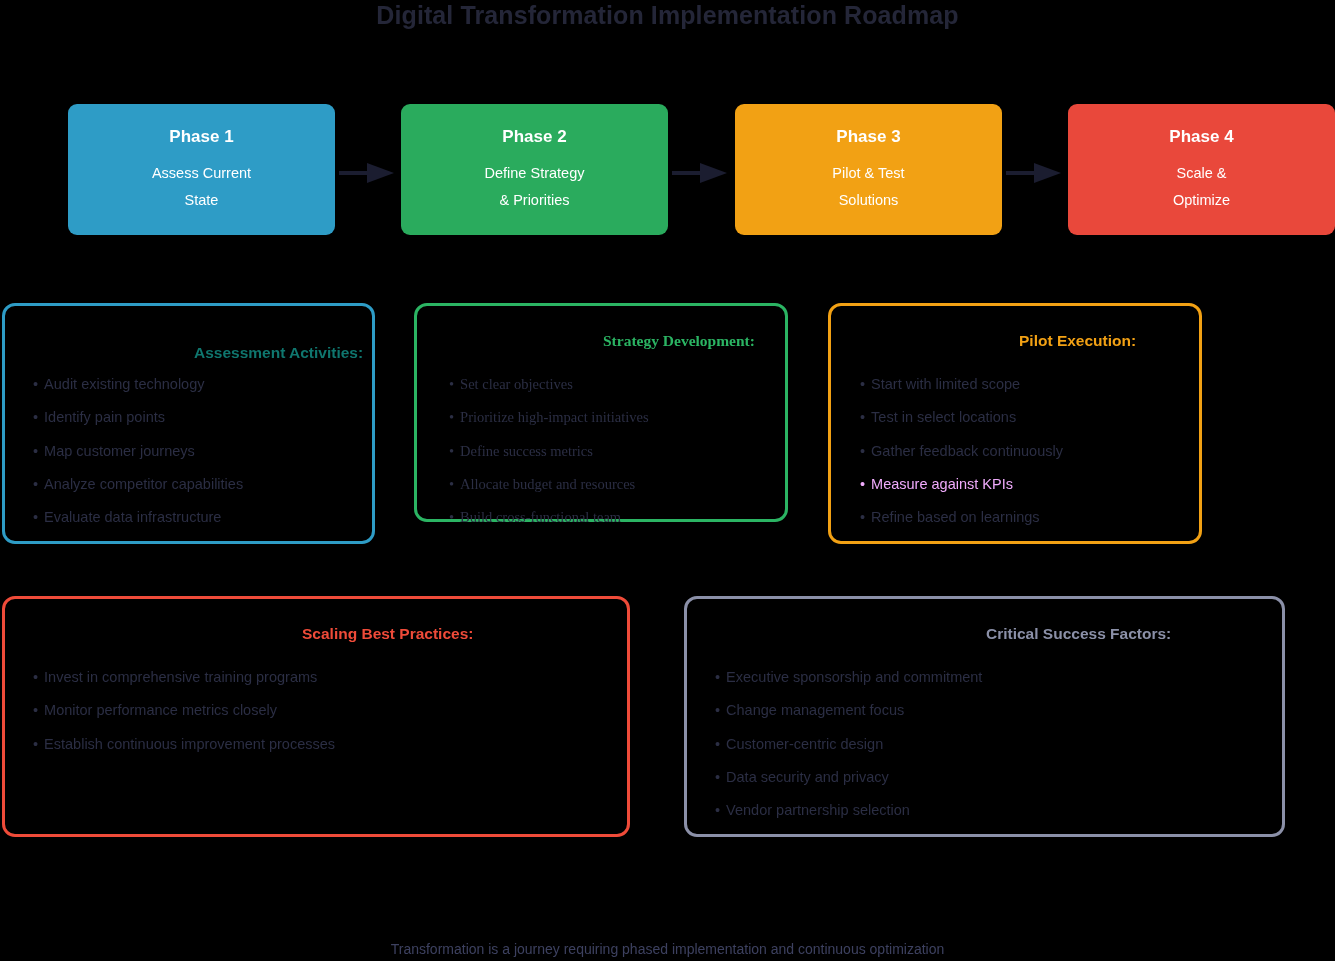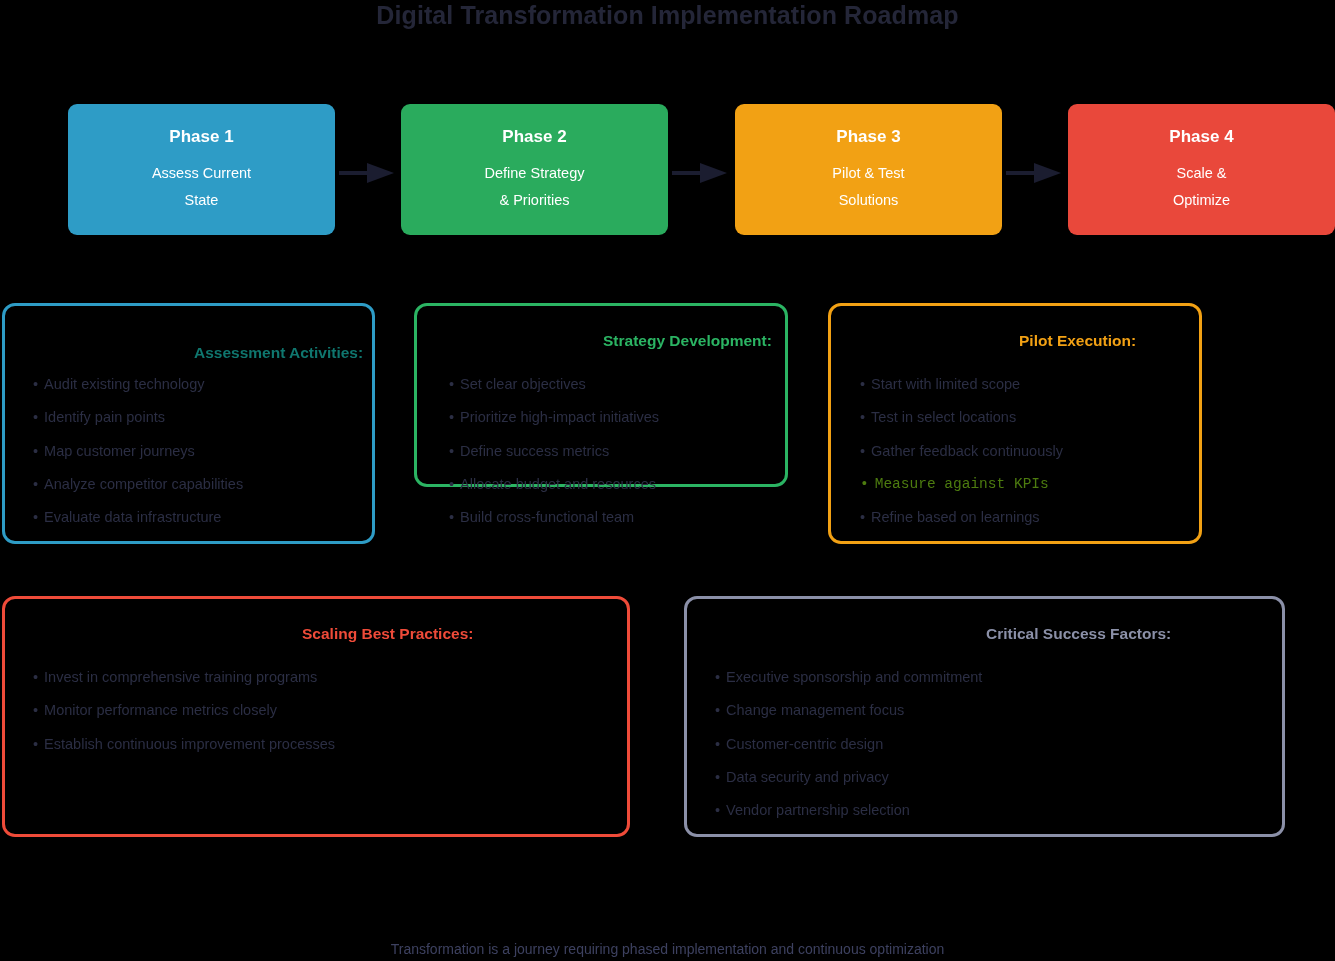--- a/index.html
+++ b/index.html
@@ -101,21 +101,21 @@
     font-size: 14.5px;
     color: #2b2e44;
     line-height: 33.3px;
     white-space: nowrap;
     font-weight: normal;
   }
   .card-list li .bul { margin-right: 6px; }
 
   
   #card-assessment { left: 2px;   top: 303px; width: 373px; height: 241px; }
-  #card-strategy   { left: 414px; top: 303px; width: 374px; height: 184px; }
+  #card-strategy   { left: 414px; top: 303px; width: 374px; height: 219px; font-family: Liberation Serif, serif; }
   #card-pilot      { left: 828px; top: 303px; width: 374px; height: 241px; }
 
   #card-assessment .card-title { left: 189px; }
   #card-strategy   .card-title { left: 186px; }
   #card-pilot      .card-title { left: 188px; }
 
   #card-assessment .card-list { left: 28px; }
   #card-strategy   .card-list { left: 32px; }
   #card-pilot      .card-list { left: 29px; }
 
@@ -214,21 +214,21 @@
       <li style="color: rgb(43, 46, 68);"><span class="bul">•</span><span>Build cross-functional team</span></li>
     </ul>
   </div>
 
   <div class="detail-card" id="card-pilot" style="border-color: rgb(242, 161, 20);">
     <div class="card-title" style="color: rgb(242, 161, 20);">Pilot Execution:</div>
     <ul class="card-list">
       <li style="color: rgb(43, 46, 68);"><span class="bul">•</span><span>Start with limited scope</span></li>
       <li style="color: rgb(43, 46, 68);"><span class="bul">•</span><span>Test in select locations</span></li>
       <li style="color: rgb(43, 46, 68);"><span class="bul">•</span><span>Gather feedback continuously</span></li>
-      <li style="color: #4d7c0f; font-family: Liberation Mono, monospace;"><span class="bul">•</span><span>Measure against KPIs</span></li>
+      <li style="color: #f0abfc;"><span class="bul">•</span><span>Measure against KPIs</span></li>
       <li style="color: rgb(43, 46, 68);"><span class="bul">•</span><span>Refine based on learnings</span></li>
     </ul>
   </div>
 
   <div class="detail-card" id="card-scaling" style="border-color: rgb(239, 75, 57);">
     <div class="card-title" style="color: rgb(239, 75, 57);">Scaling Best Practices:</div>
     <ul class="card-list">
       <li style="color: rgb(43, 46, 68);"><span class="bul">•</span><span>Invest in comprehensive training programs</span></li>
       <li style="color: rgb(43, 46, 68);"><span class="bul">•</span><span>Monitor performance metrics closely</span></li>
       <li style="color: rgb(43, 46, 68);"><span class="bul">•</span><span>Establish continuous improvement processes</span></li>

